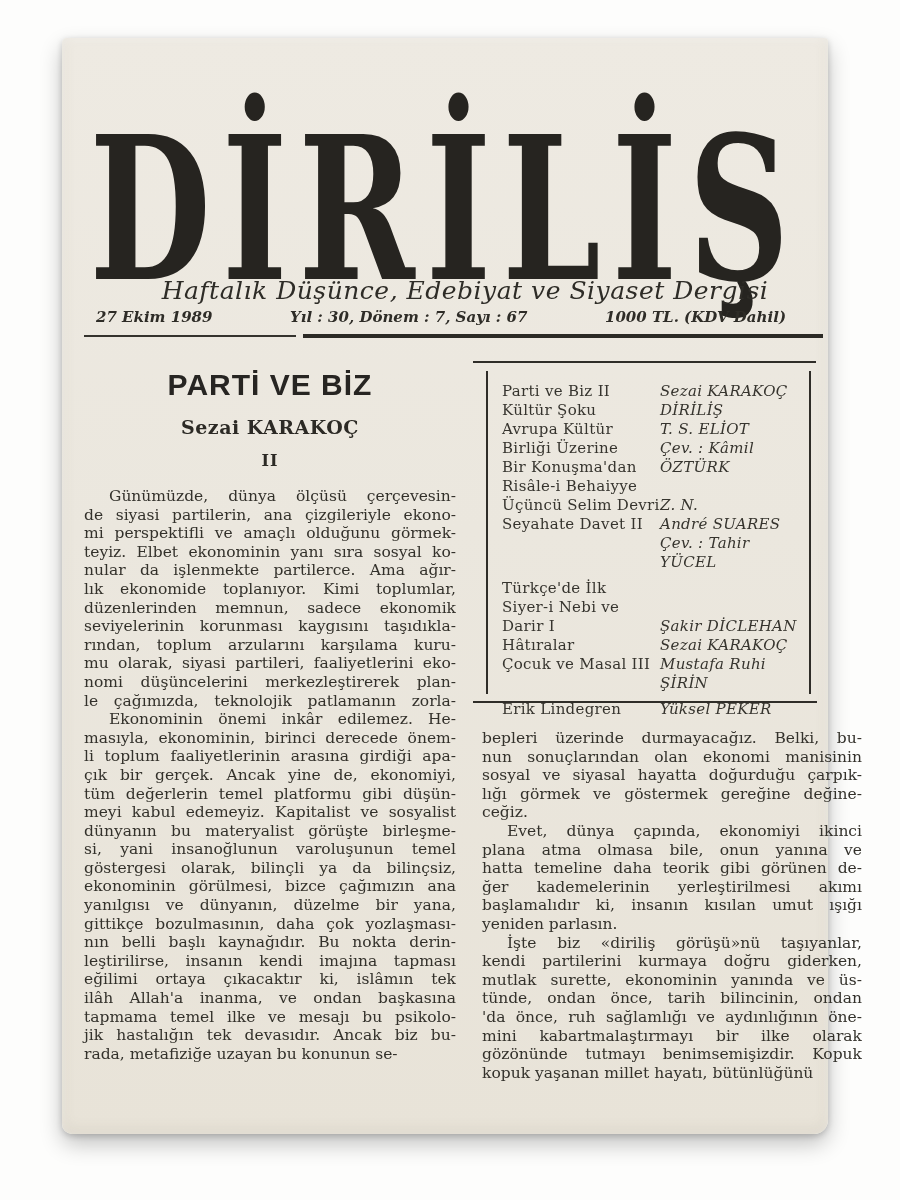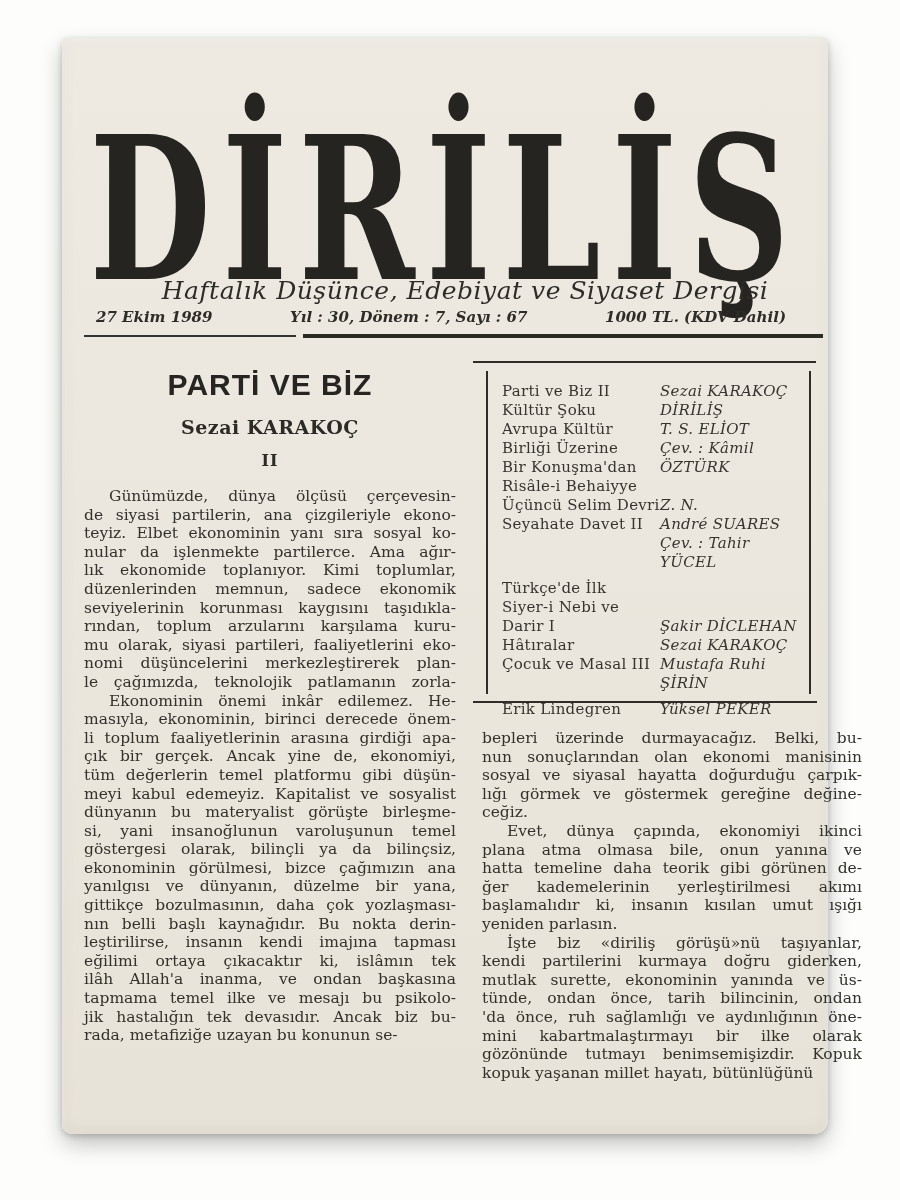--- a/index.html
+++ b/index.html
@@ -87,20 +87,21 @@
     <div class="col-left">
       <h1 class="article-title">PARTİ VE BİZ</h1>
       <div class="article-author">Sezai KARAKOÇ</div>
       <div class="article-section">II</div>
       <div class="bodytext">
 
           <div class="bline indent">Günümüzde, dünya ölçüsü çerçevesin-</div>
 
           <div class="bline">de siyasi partilerin, ana çizgileriyle ekono-</div>
 
+          <div class="bline">mi perspektifli ve amaçlı olduğunu görmek-</div>
 
           <div class="bline">teyiz. Elbet ekonominin yanı sıra sosyal ko-</div>
 
           <div class="bline">nular da işlenmekte partilerce. Ama ağır-</div>
 
           <div class="bline">lık ekonomide toplanıyor. Kimi toplumlar,</div>
 
           <div class="bline">düzenlerinden memnun, sadece ekonomik</div>
 
           <div class="bline">seviyelerinin korunması kaygısını taşıdıkla-</div>

